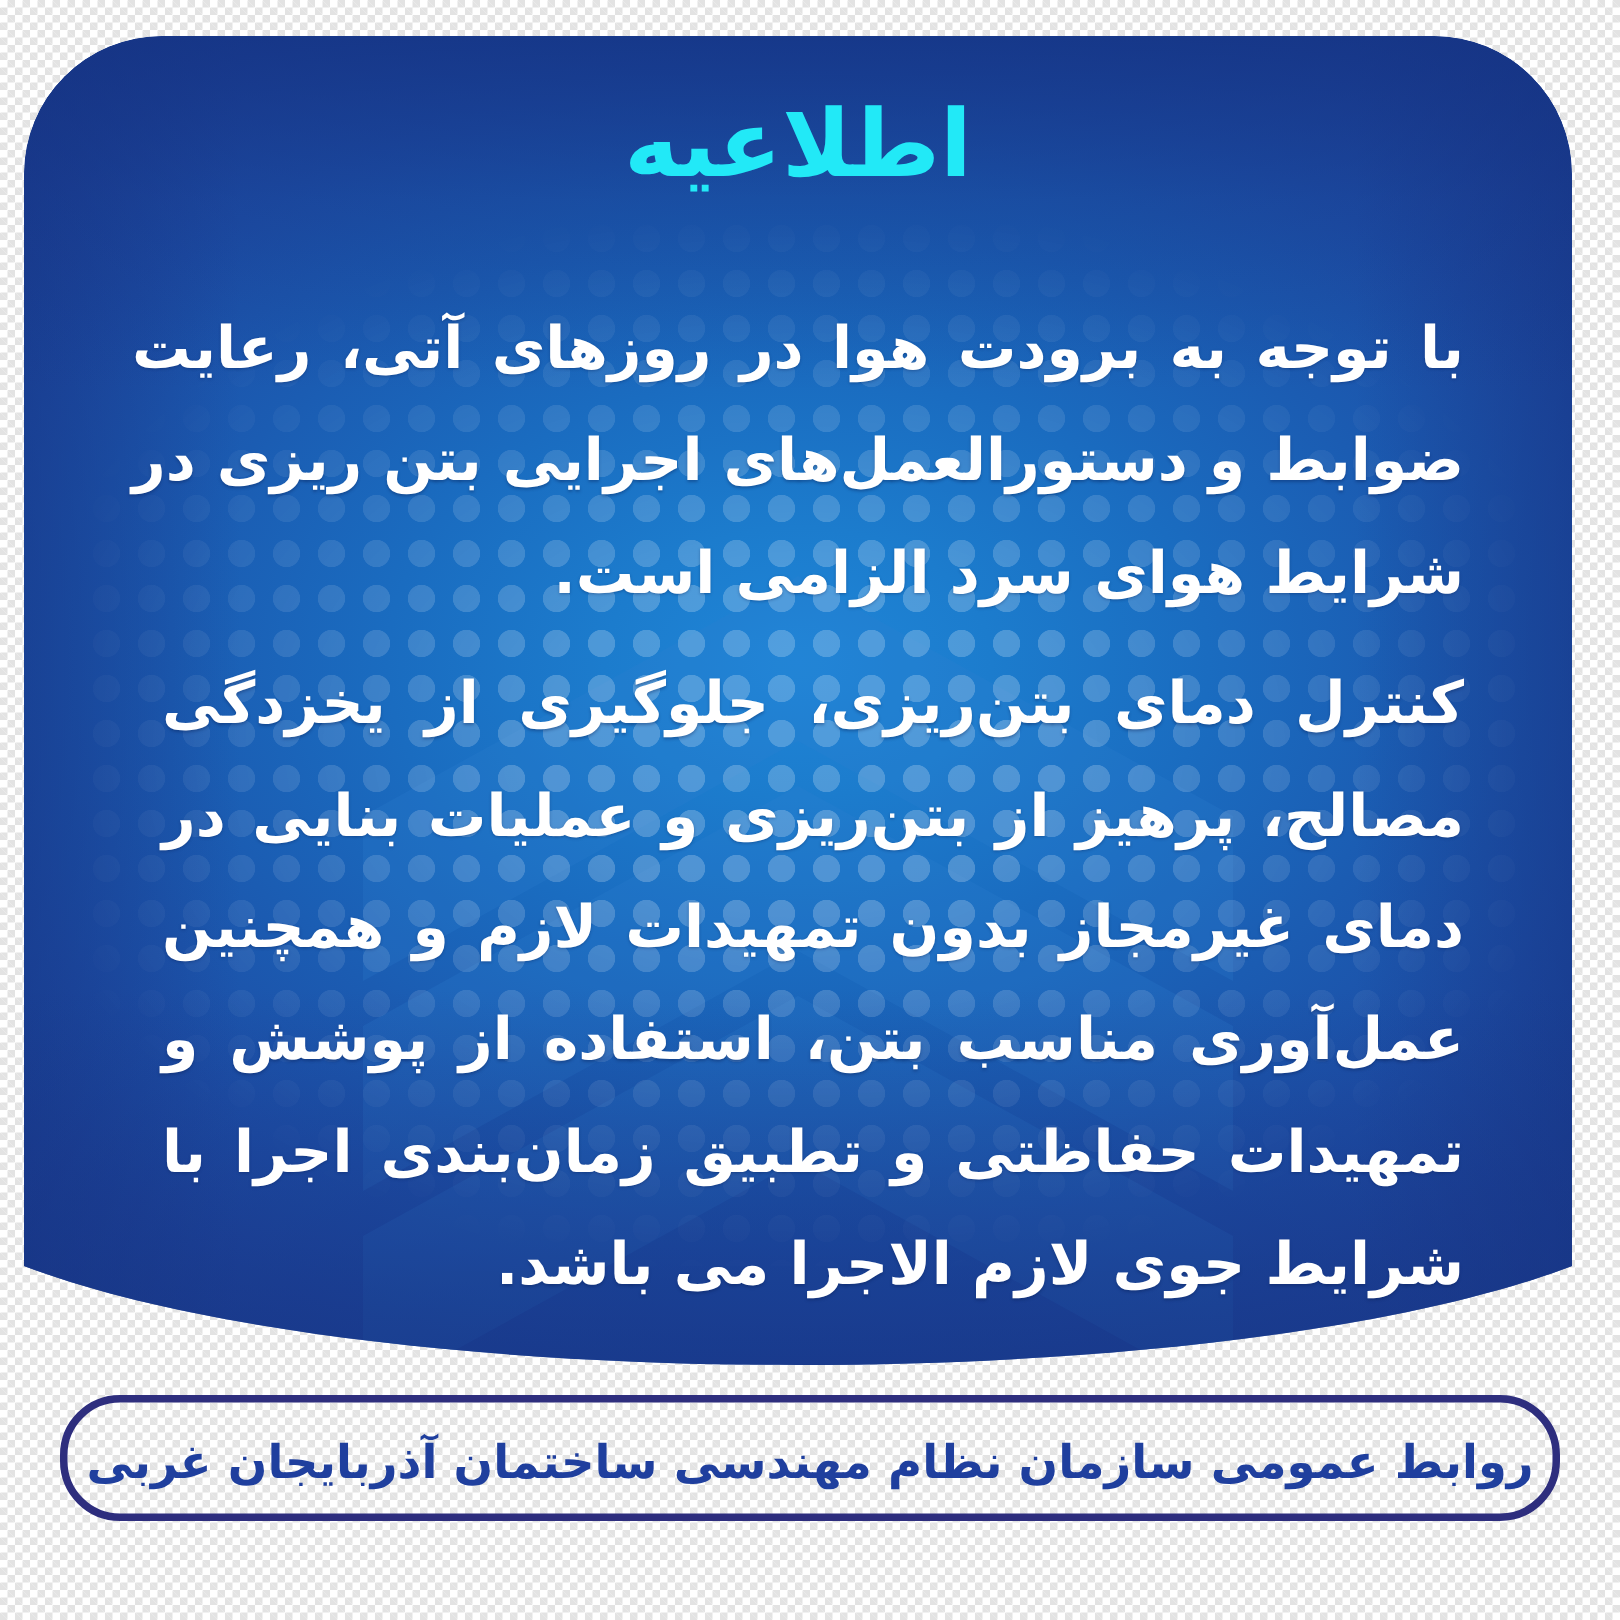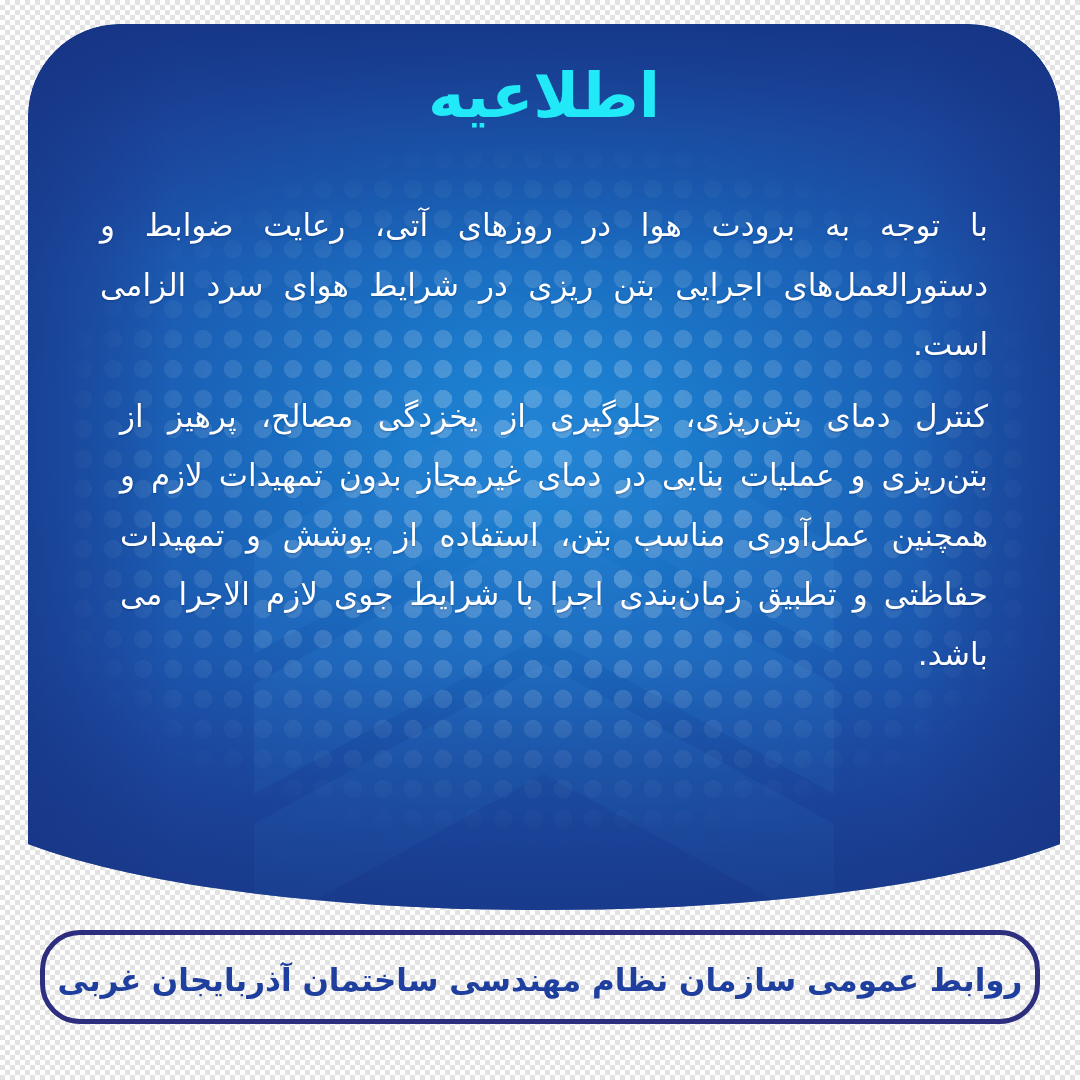--- a/index.html
+++ b/index.html
@@ -10,21 +10,21 @@
     background-color:#ffffff;
     background-image:
       linear-gradient(45deg,#e3e3e3 25%,transparent 25%,transparent 75%,#e3e3e3 75%),
       linear-gradient(45deg,#e3e3e3 25%,transparent 25%,transparent 75%,#e3e3e3 75%);
     background-size:10px 10px;
     background-position:0 0,5px 5px;
   }
 
   
   #card-wrap{
-    position:absolute;left:28px;top:24px;width:1032px;height:908px;
+    position:absolute;left:16px;top:24px;width:1032px;height:908px;
   }
   #blue-card{
     position:absolute;inset:0;
     border-radius:92px 92px 0 0;
     background:
       radial-gradient(ellipse 78% 62% at 50% 46%,
         #1f86d8 0%,
         #1c7ccd 16%,
         #1a6cc0 34%,
         #1b5cb2 52%,
@@ -65,22 +65,22 @@
     position:absolute;top:38px;left:0;width:100%;
     text-align:center;
     color:#22e9f7;
     font-size:62px;font-weight:bold;line-height:1.1;
     letter-spacing:0;
   }
 
   #body-text{
     position:absolute;left:72px;right:72px;top:172px;
     color:#ffffff;
-    font-size:31px;
-    font-weight:400;
+    font-size:39px;
+    font-weight:700;
     line-height:1.92;
     text-align:justify;
     text-justify:inter-word;
     text-shadow:0 1px 2px rgba(10,30,80,.35);
   }
   #body-text p{margin:0 0 12px 0;}
   #body-text p:last-child{margin-bottom:0;margin-left:20px;}
 
   
   #social-row{
@@ -94,21 +94,21 @@
     font-family:"DejaVu Sans","Liberation Sans",sans-serif;
     direction:ltr;white-space:nowrap;
   }
   #tg-icon{margin-left:0;margin-right:0;}
   #ig-icon{margin:0 14px;}
   #globe-icon{margin-right:0;}
   .gap-mid{width:96px;}
 
   
   #footer-banner{
-    position:absolute;left:40px;top:930px;width:1000px;height:94px;
+    position:absolute;left:40px;top:930px;width:1000px;height:84px;
     border:5px solid #2e2e7e;
     border-radius:40px;
     background:transparent;
     box-sizing:border-box;
     display:flex;align-items:center;justify-content:center;
   }
   #footer-text{
     color:#1f3f9e;
     font-size:31px;font-weight:bold;
     white-space:nowrap;

